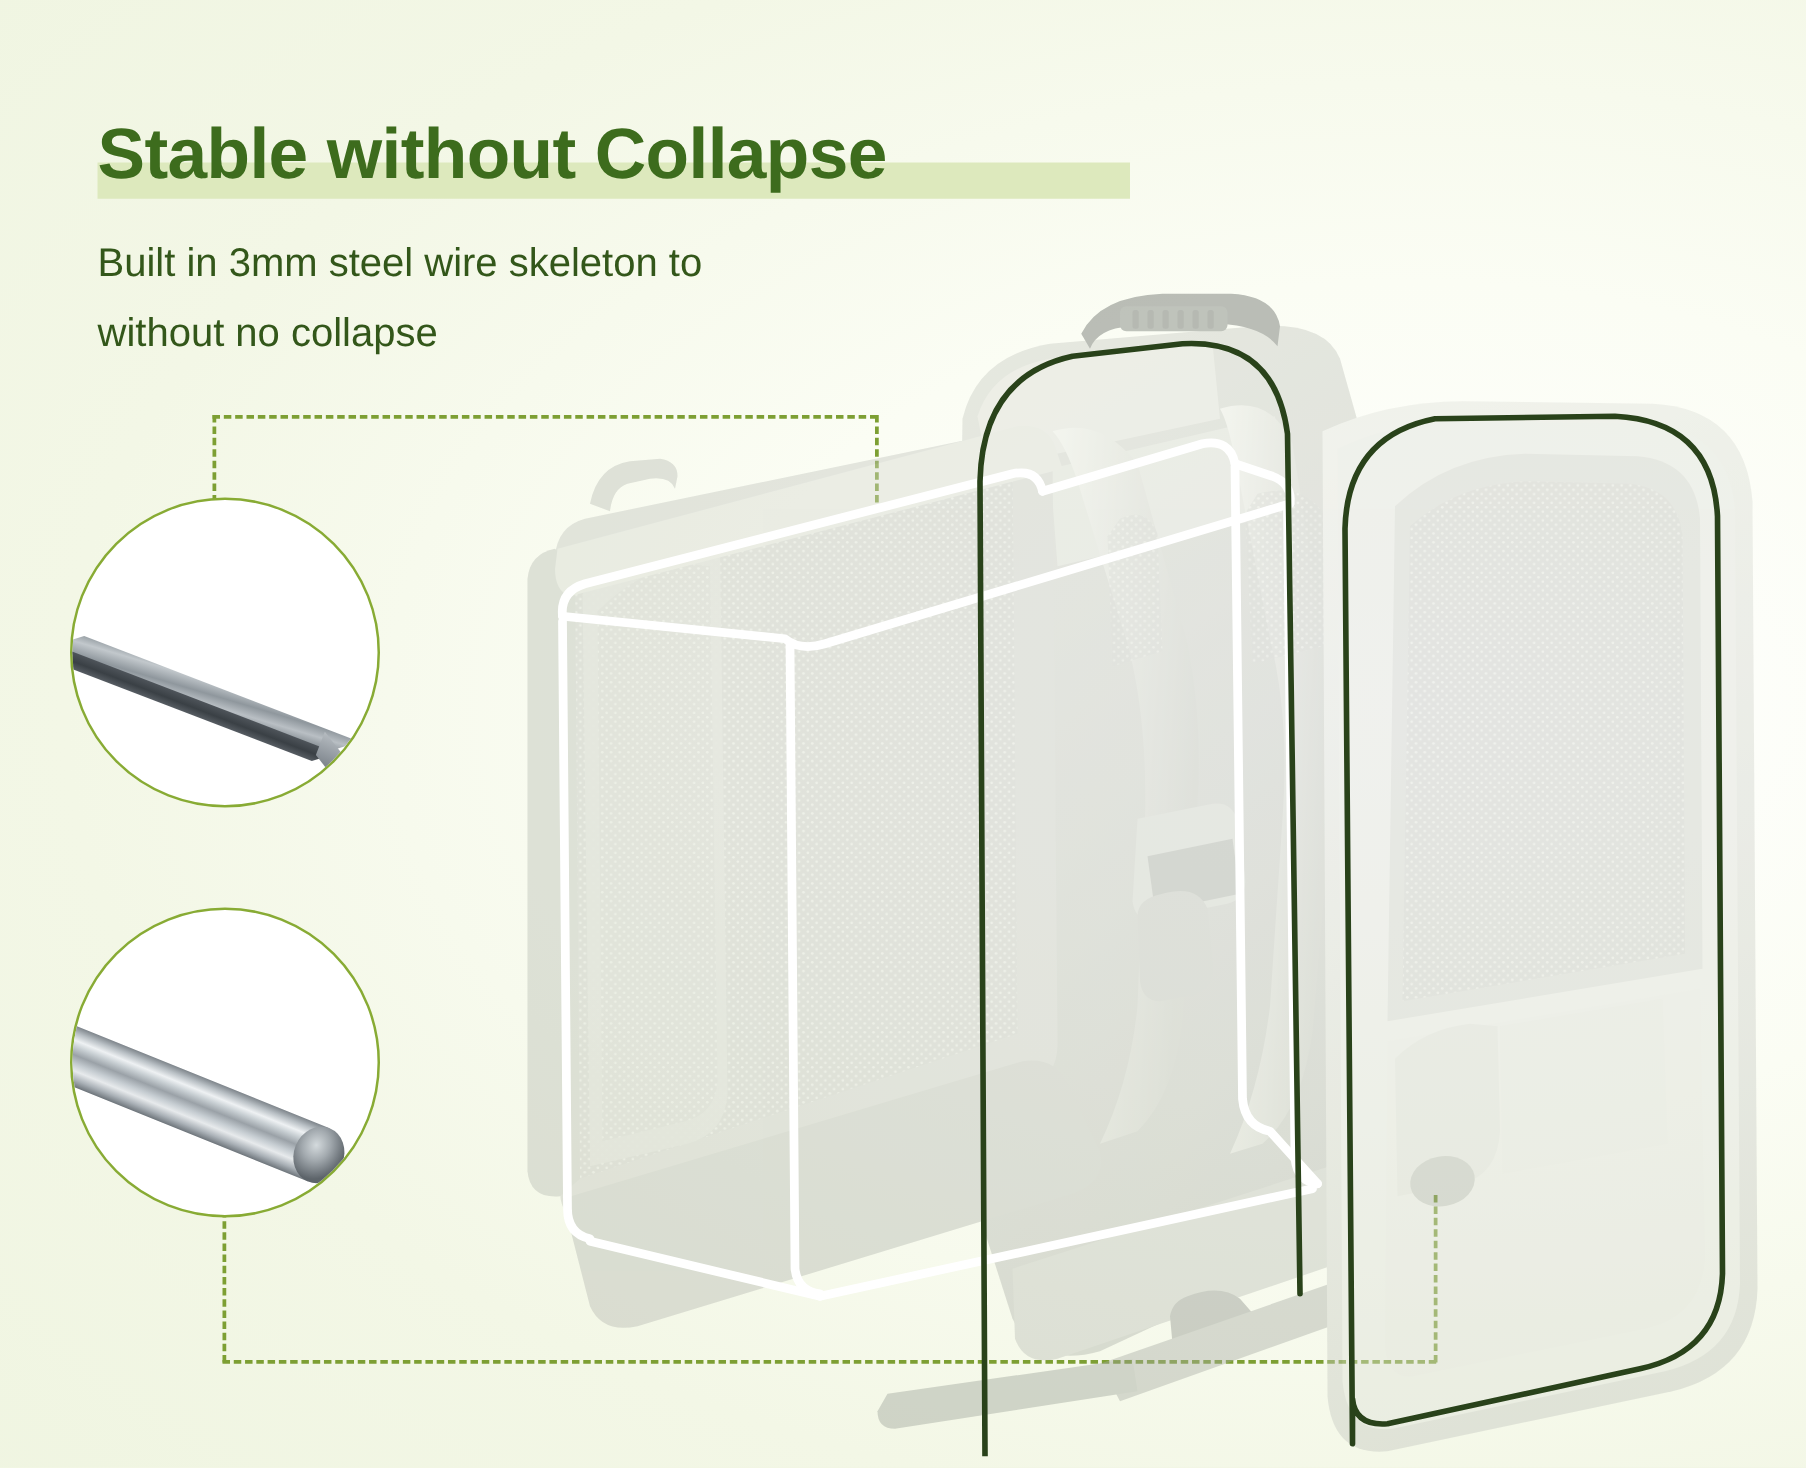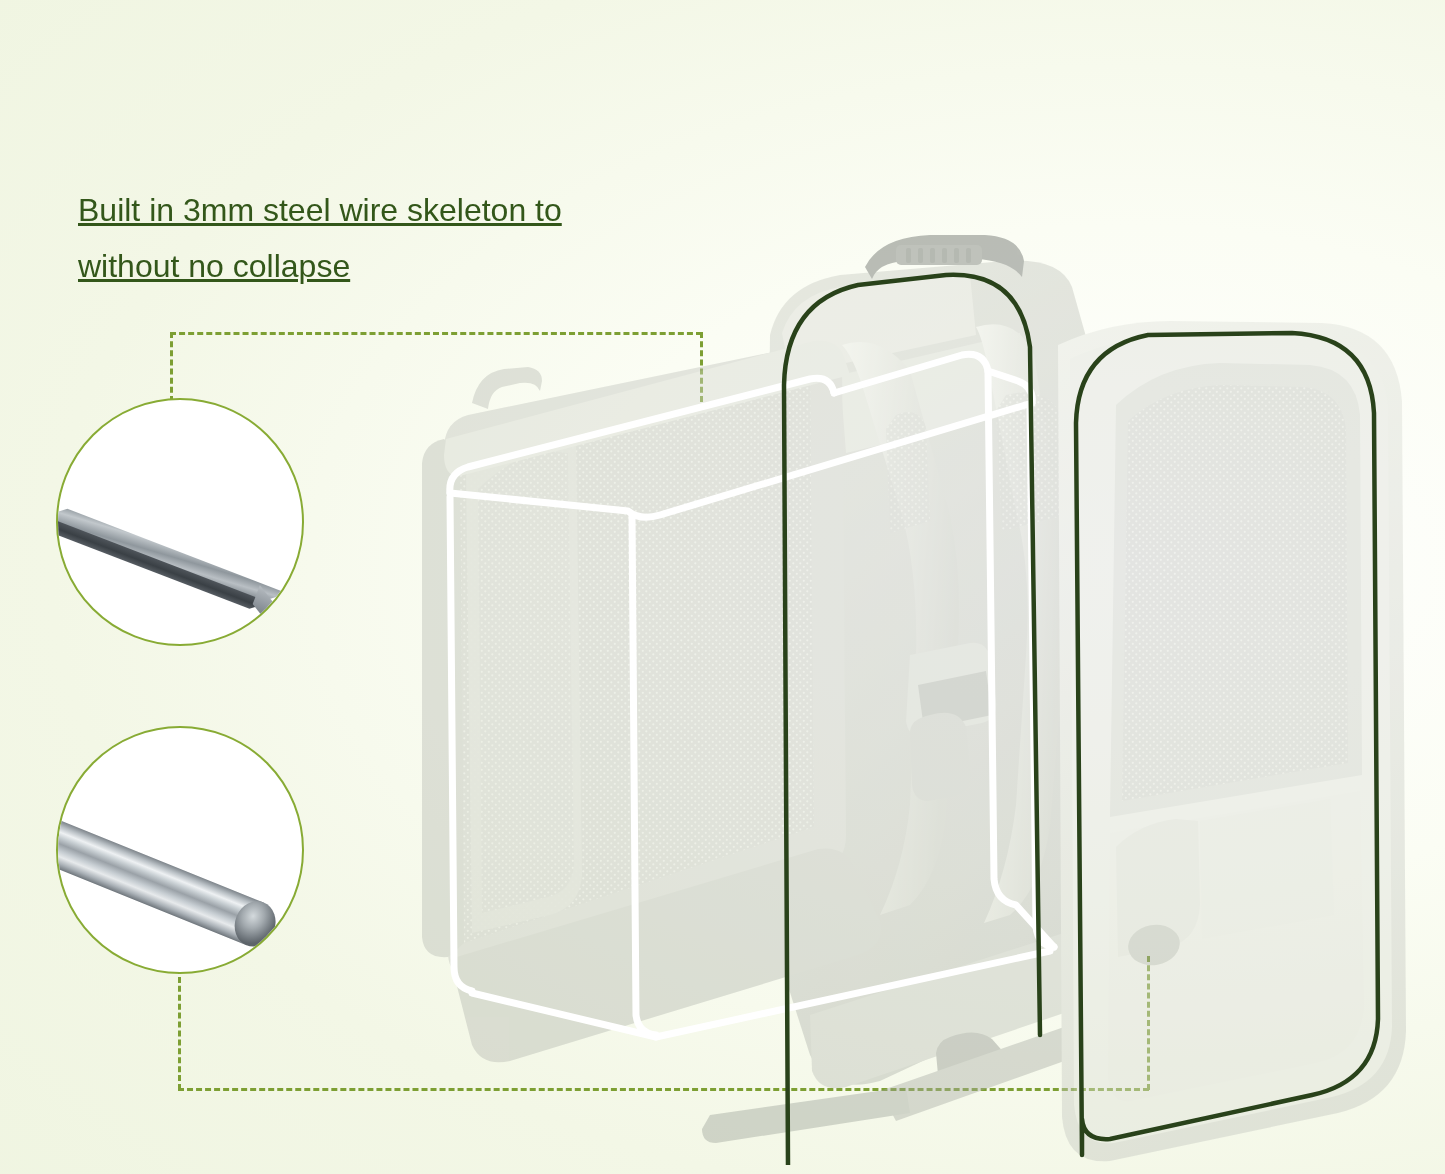--- a/index.html
+++ b/index.html
@@ -20,21 +20,21 @@
     position:absolute;left:0px;top:46px;width:826px;height:29px;
     background:#dde9bd;
   }
   .title-text{
     position:absolute;left:0;top:0;
     font-size:57px;line-height:78px;font-weight:bold;
     color:#3d6c1d;letter-spacing:-0.5px;white-space:nowrap;
   }
   .subtitle{
     position:absolute;left:78px;top:182px;width:700px;
-    font-size:32px;line-height:56px;color:#33571a;font-weight:400;text-decoration:underline;
+    font-size:32px;line-height:56px;color:#33571a;font-weight:400;
   }
   .subtitle div{white-space:nowrap;}
 
   
   .circle{
     position:absolute;border-radius:50%;
     border:2px solid #88ab34;
     background:#ffffff;
     overflow:hidden;
   }
@@ -83,20 +83,24 @@
 
   
   #product{position:absolute;left:410px;top:215px;width:1010px;height:950px;}
   #product svg{display:block;width:100%;height:100%;}
 </style>
 </head>
 <body>
 
 <div id="stage">
 
+  <div class="title-wrap">
+    <div class="title-hl"></div>
+    <div class="title-text">Stable without Collapse</div>
+  </div>
 
   <div class="subtitle">
     <div>Built in 3mm steel wire skeleton to</div>
     <div>without no collapse</div>
   </div>
 
   <div class="dash-v" style="left:170px;top:332px;height:70px;"></div>
   <div class="dash-h" style="left:170px;top:332px;width:532px;"></div>
   <div class="dash-v" style="left:700px;top:332px;height:70px;"></div>
 

